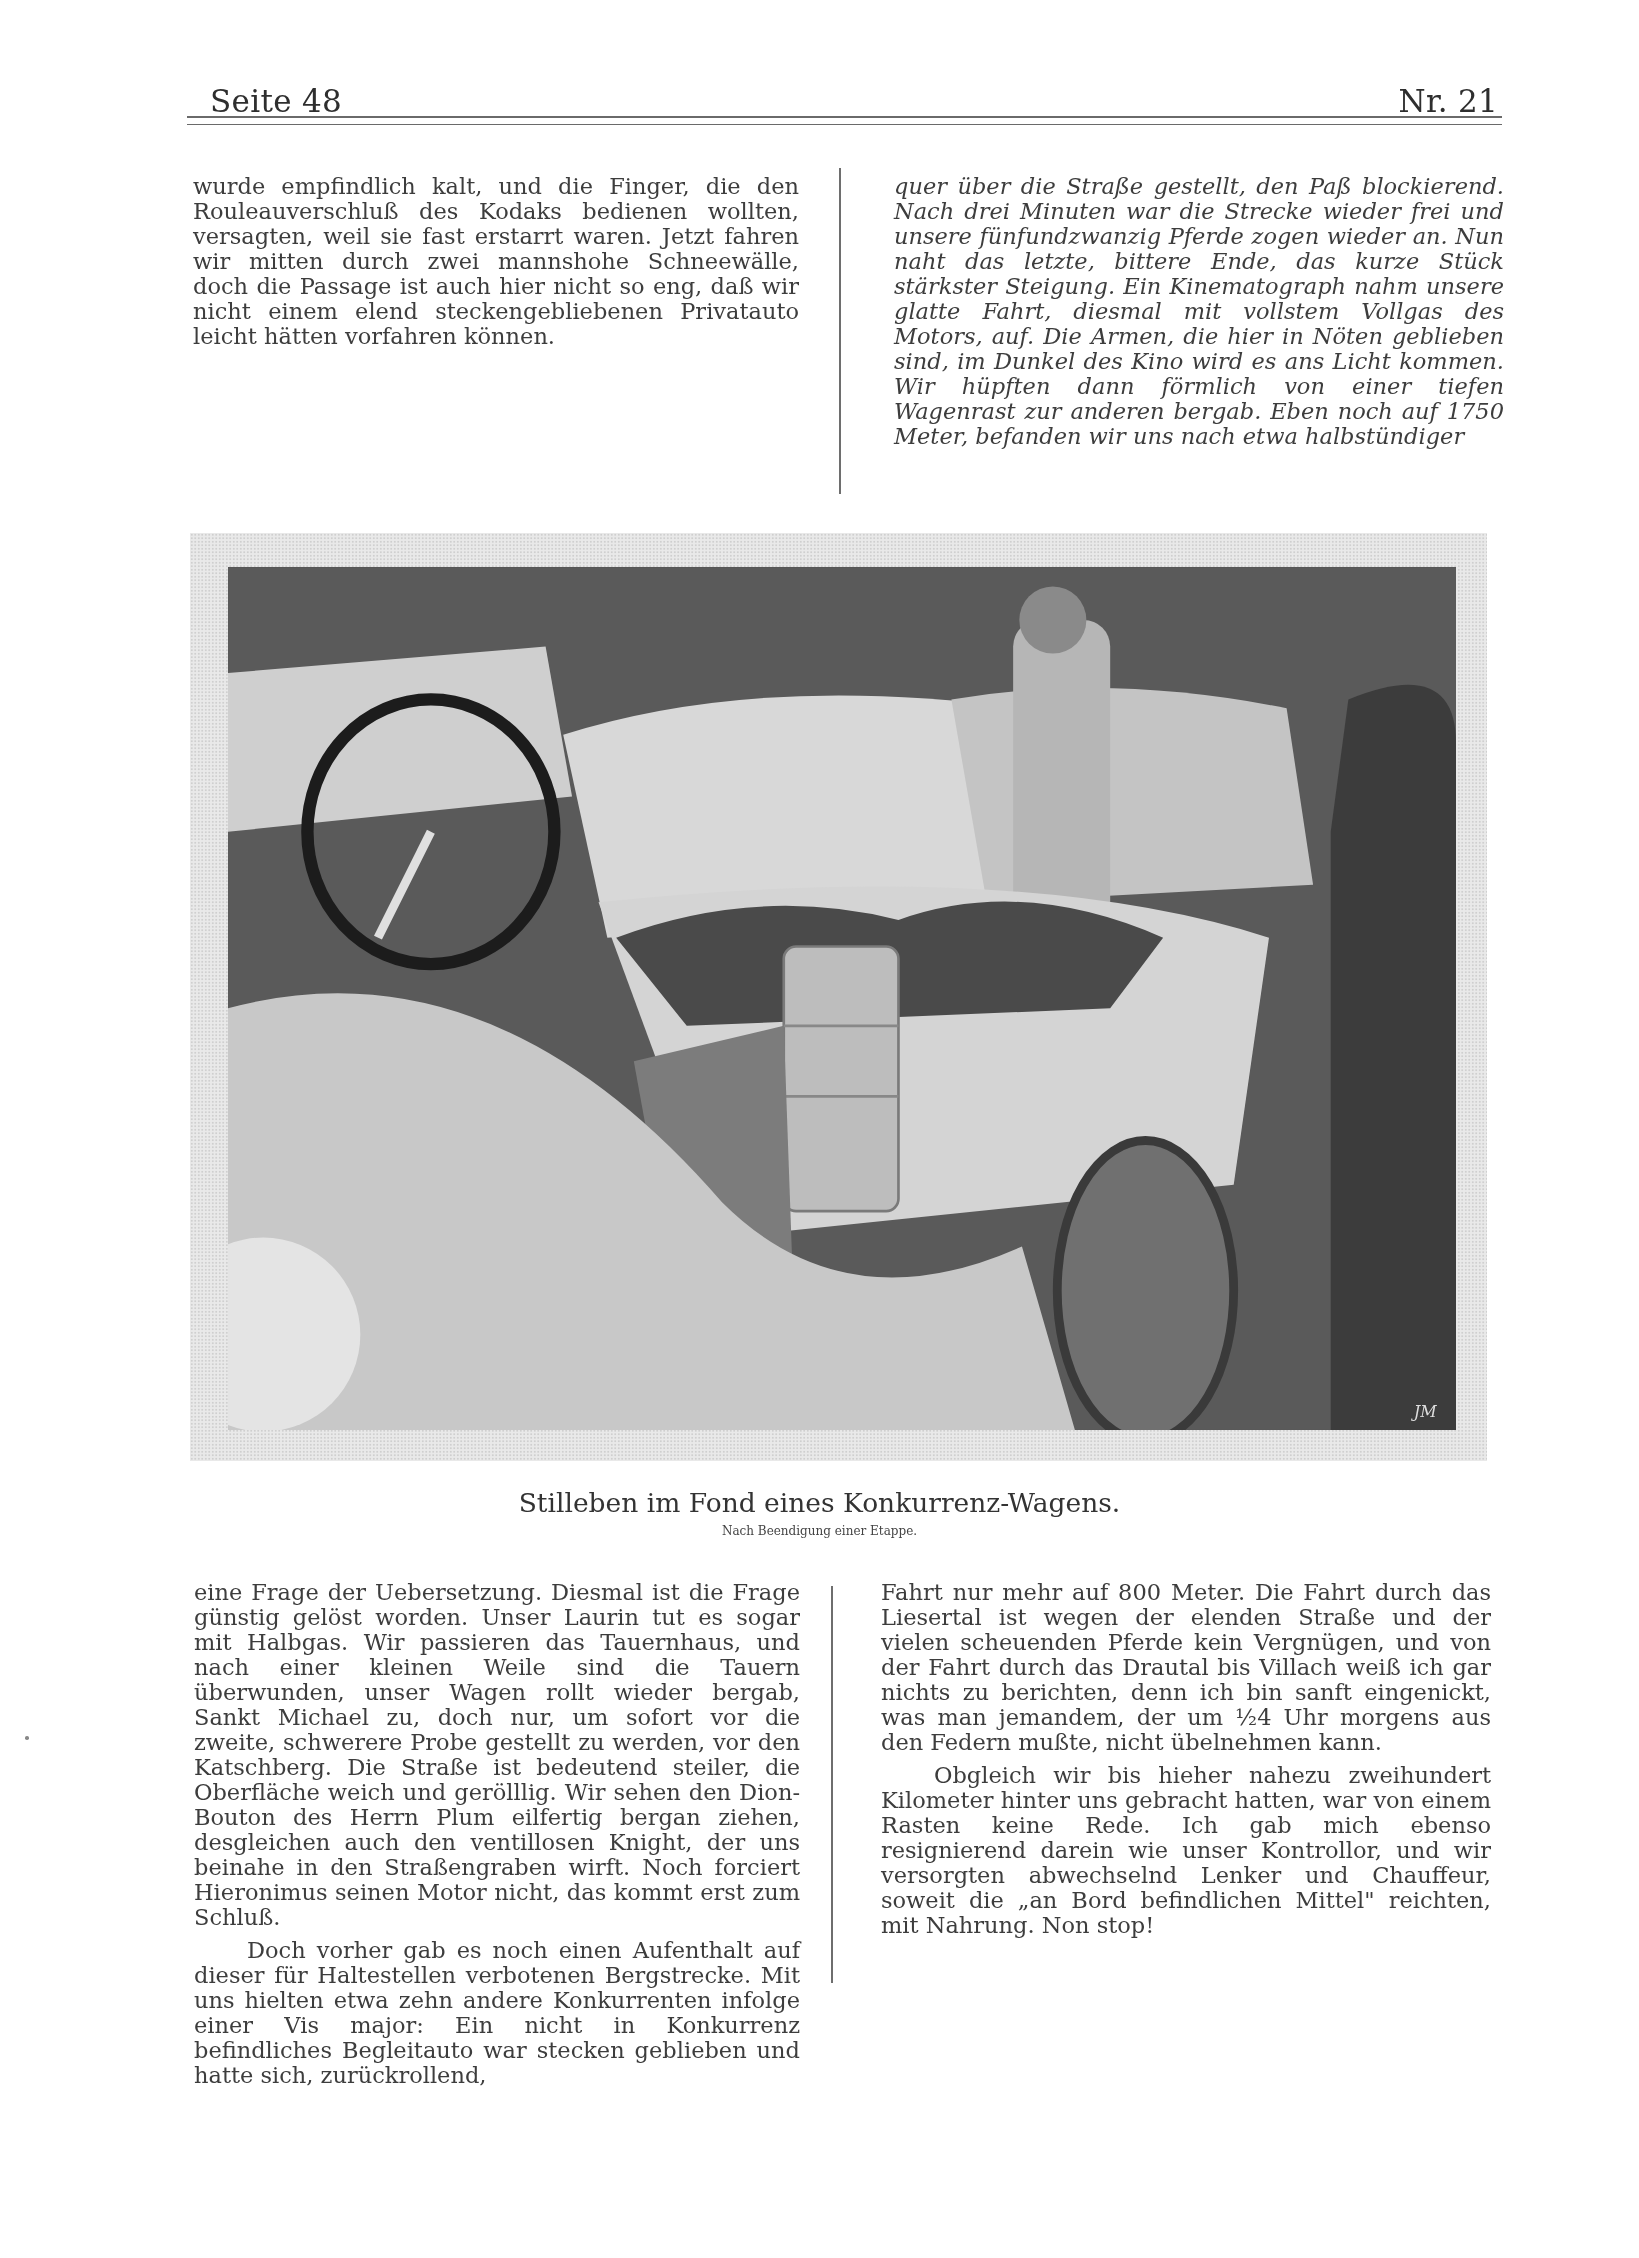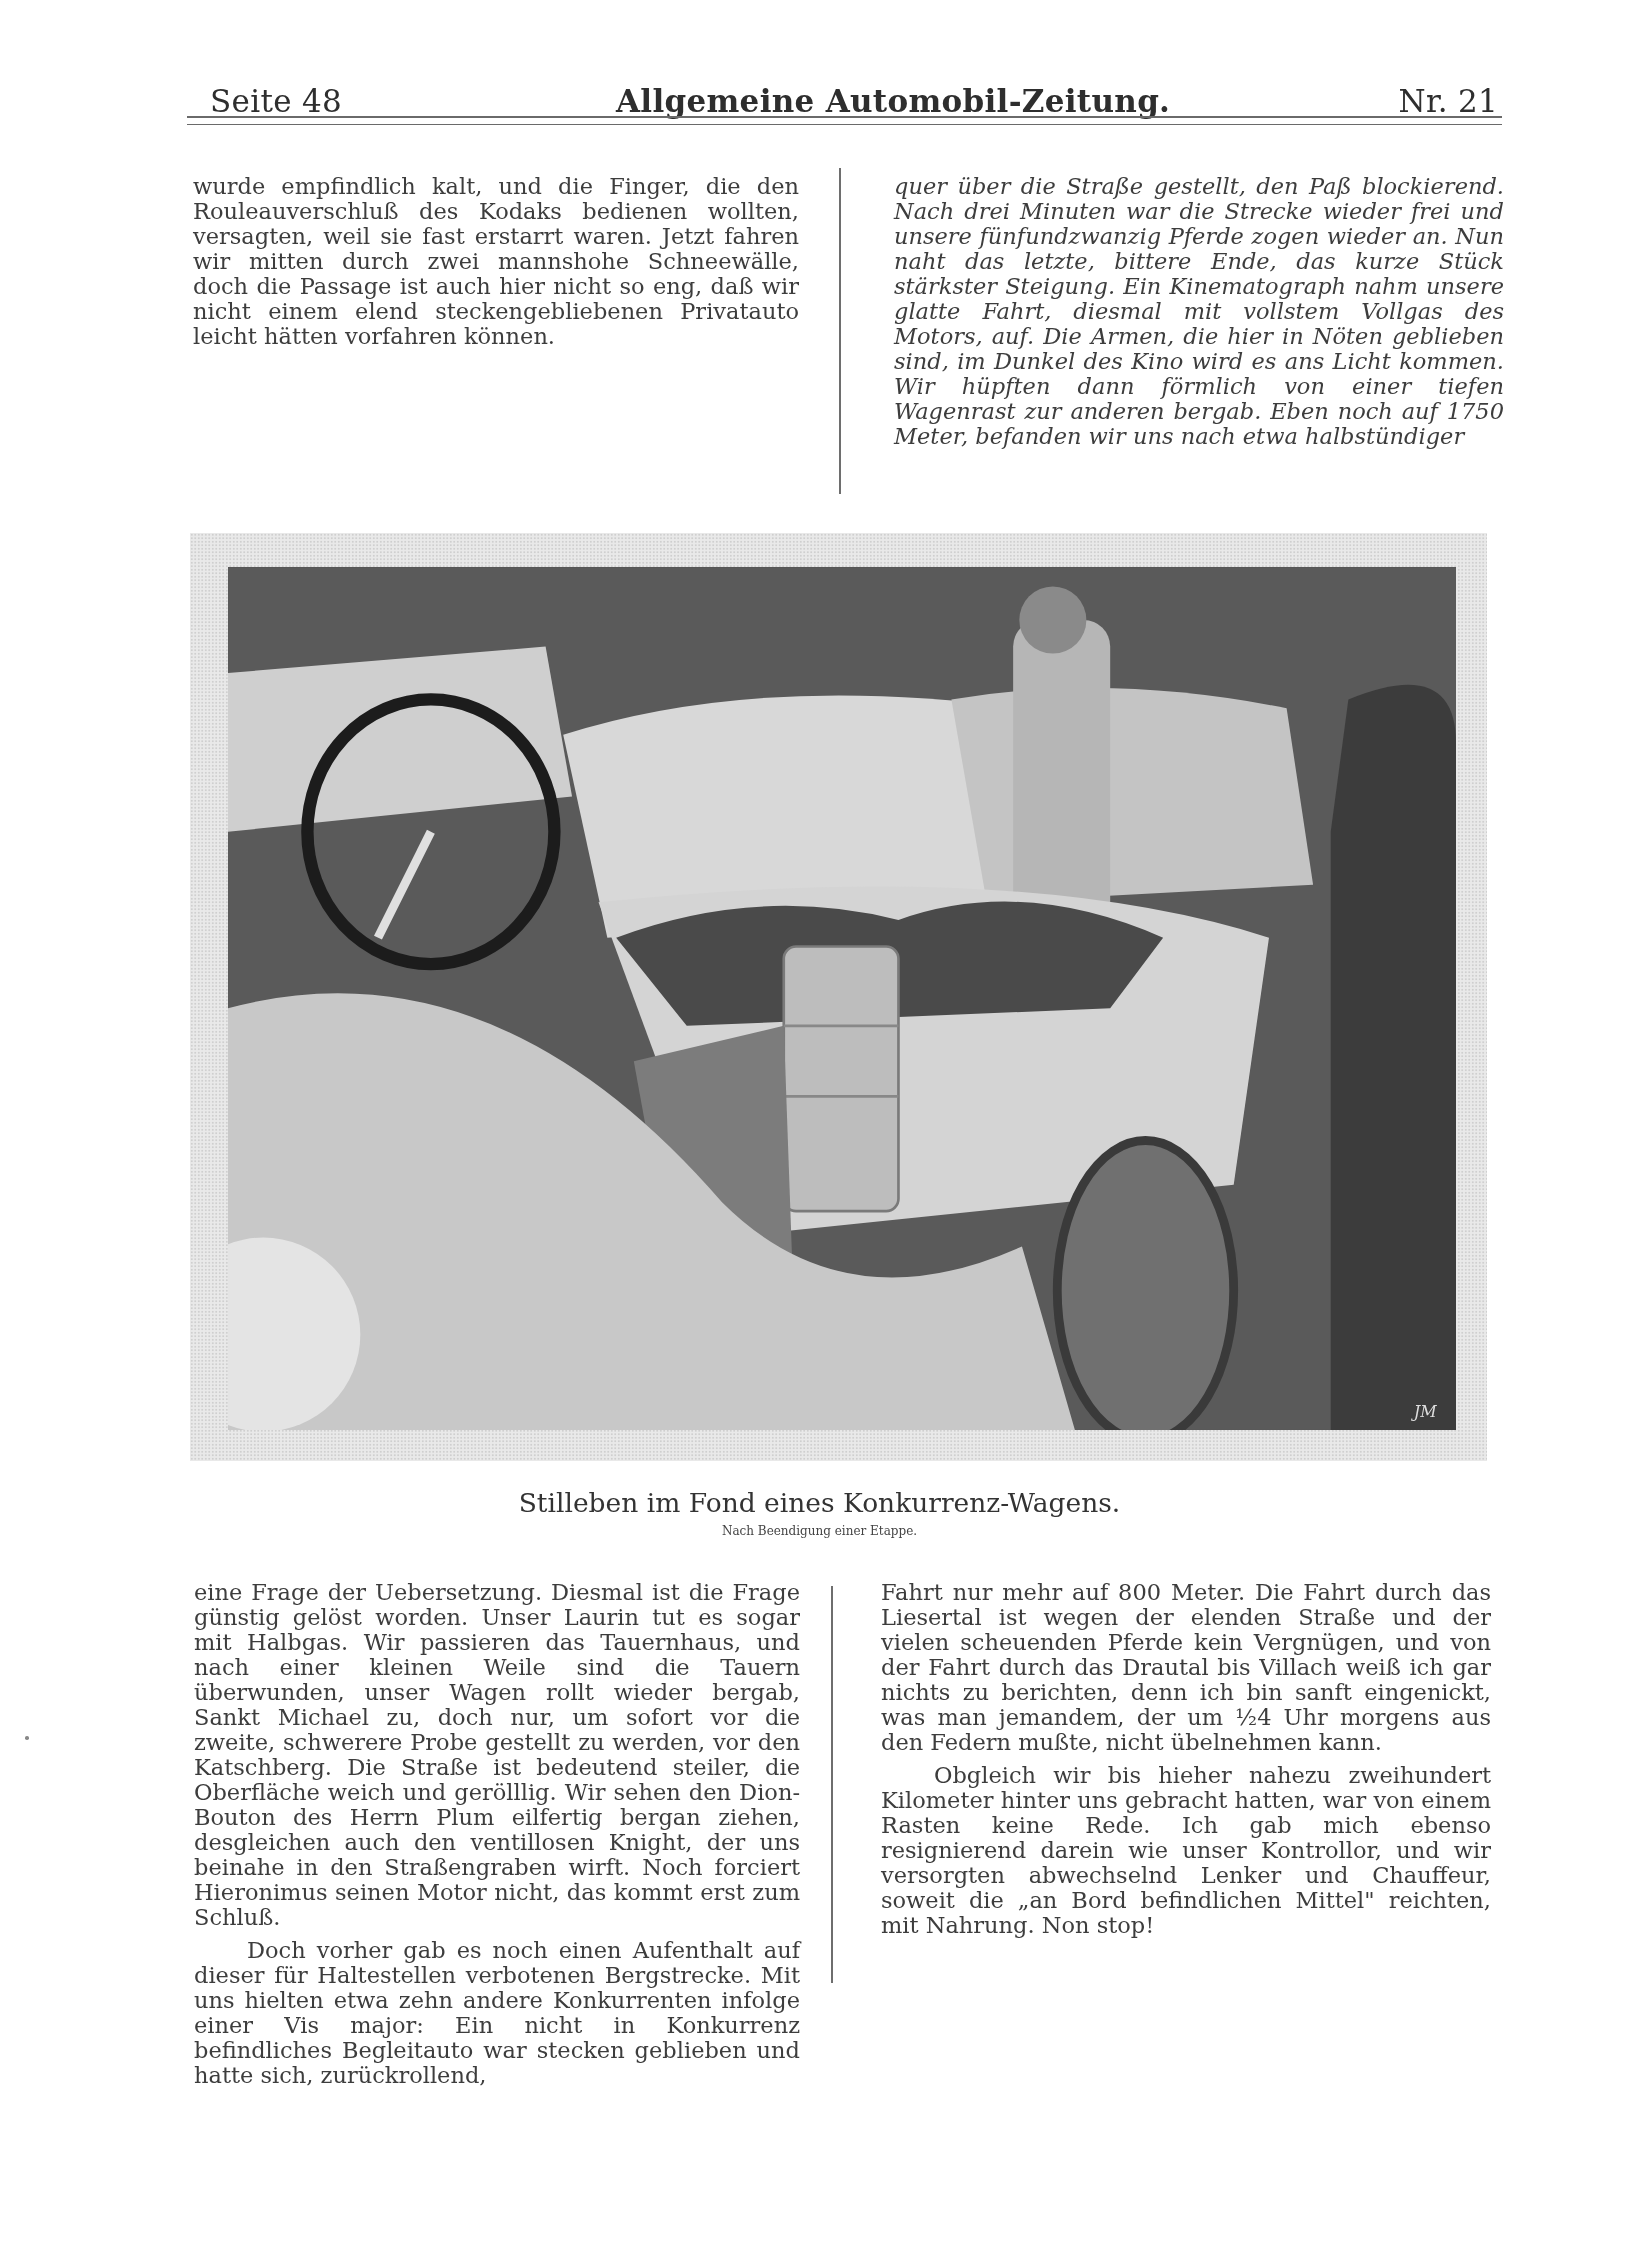--- a/index.html
+++ b/index.html
@@ -47,21 +47,20 @@
       font-size: 12px; color: #444;
     }
     .margin-dot { position: absolute; width: 3.5px; height: 3.5px; background: #888; border-radius: 1.8px; }
     .signature { position: absolute; right: 19.4px; bottom: 8.8px; font-size: 16px; color: #ddd; font-style: italic; }
   </style>
 </head>
 <body>
 
 <div class="page-header">
   <span class="hdr-page">Seite 48</span>
-  <span class="hdr-title">Allgemeine Automobil-Zeitung.</span>
   <span class="hdr-nr">Nr. 21</span>
 </div>
 <div class="rule" style="top:116px;"></div>
 <div class="rule" style="top:124px; height:0.9px;"></div>
 
 <div class="col" style="left:185px; top:166px; width:622px;">
   <p>wurde empfindlich kalt, und die Finger, die den Rouleauverschluß des Kodaks bedienen wollten, versagten, weil sie fast erstarrt waren. Jetzt fahren wir mitten durch zwei mannshohe Schneewälle, doch die Passage ist auch hier nicht so eng, daß wir nicht einem elend steckengebliebenen Privatauto leicht hätten vorfahren können.</p>
 </div>
 <div class="col-divider" style="left:839px; top:168px; height:326px;"></div>
 <div class="col" style="left:886px; top:166px; width:626px;font-style:italic;">

